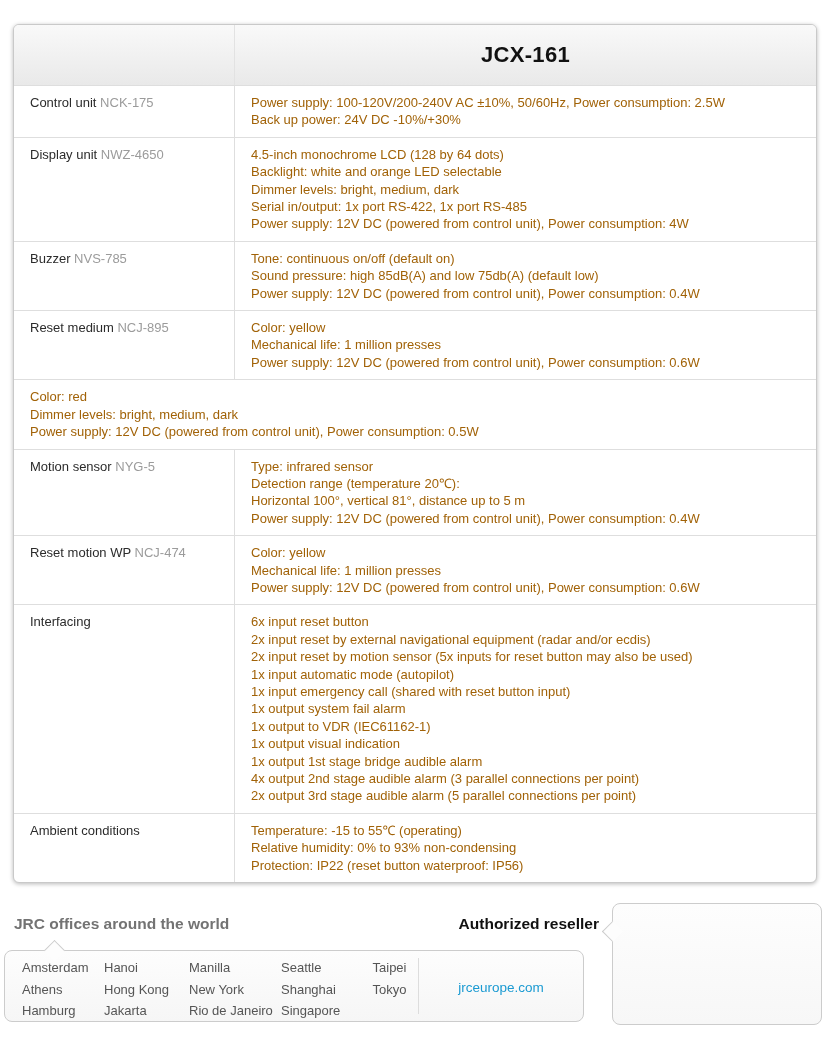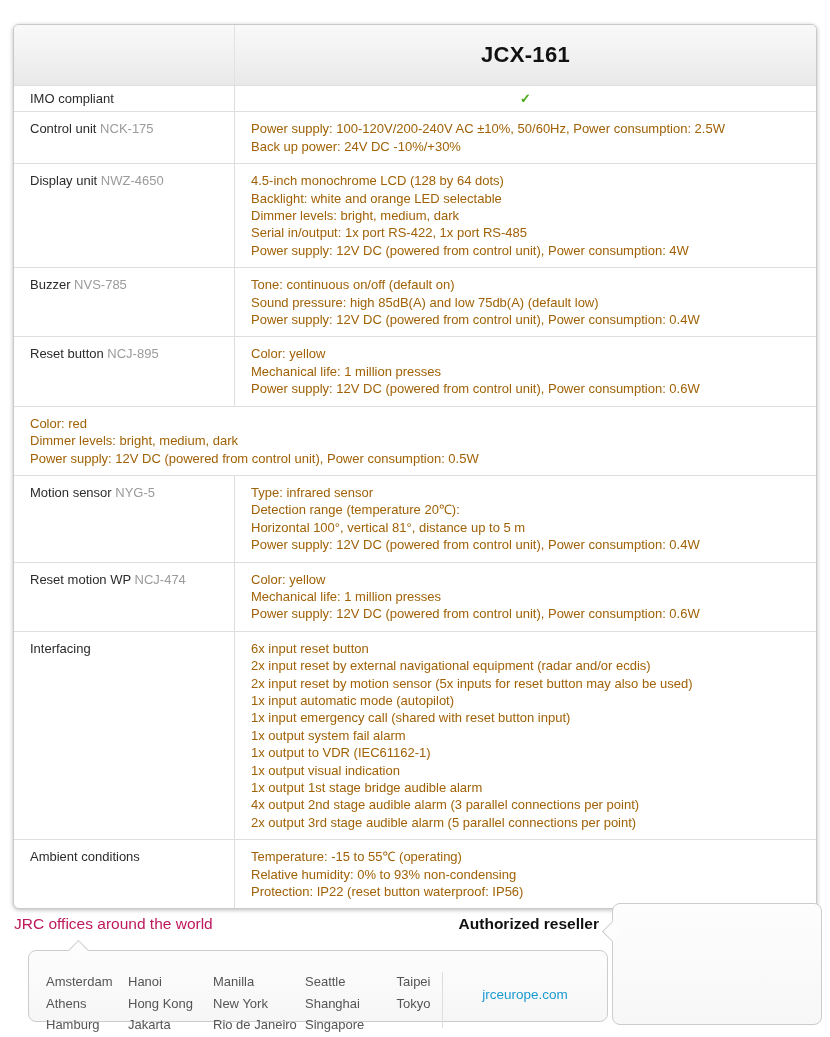--- a/index.html
+++ b/index.html
@@ -40,31 +40,31 @@
   }
   .trow.imo .cell-label { padding-top:4px; padding-bottom:4px; }
   .trow.imo .cell-value {
     padding-top:4px; padding-bottom:4px;
     text-align:center; color:#4aab19; font-weight:bold; font-size:13px;
   }
 
   
   .offices-title {
     position:absolute; left:14px; top:915px;
-    font-size:15.5px; font-weight:normal; color:#be185d;
+    font-size:15.5px; font-weight:bold; color:#737373;
   }
   .reseller-title {
     position:absolute; right:231px; top:915px;
     font-size:15.5px; font-weight:bold; color:#111;
   }
   .offices-box {
-    position:absolute; left:28px; top:950px; width:580px; height:72px;
+    position:absolute; left:4px; top:950px; width:580px; height:72px;
     border:1px solid #ccc; border-radius:8px;
     background:linear-gradient(#fdfdfd,#f6f6f6);
-    display:flex; padding:20px 0 0 17px;
+    display:flex; padding:6px 0 0 17px;
   }
   .notch-up {
     position:absolute; top:-8px; left:42px; width:15px; height:15px;
     background:#fdfdfd; border-left:1px solid #ccc; border-top:1px solid #ccc;
     transform:rotate(45deg);
   }
   .city-col {
     font-size:13px; line-height:21.5px; color:#555; white-space:pre-line;
   }
   .city-col.c1 { width:82px; }
@@ -96,26 +96,20 @@
 </head>
 <body>
 
 <div class="spec-table">
 
   <div class="trow thead">
     <div class="cell-label"></div>
     <div class="product-title">JCX-161</div>
   </div>
 
-  <div class="trow imo">
-    <div class="cell-label">
-      <span>IMO compliant</span>
-    </div>
-    <div class="cell-value">✓</div>
-  </div>
 
   <div class="trow">
     <div class="cell-label">
       <span>Control unit</span>
       <span class="model">NCK-175</span>
     </div>
     <div class="cell-value">Power supply: 100-120V/200-240V AC ±10%, 50/60Hz, Power consumption: 2.5W
 Back up power: 24V DC -10%/+30%</div>
   </div>
 
@@ -136,21 +130,21 @@
       <span>Buzzer</span>
       <span class="model">NVS-785</span>
     </div>
     <div class="cell-value">Tone: continuous on/off (default on)
 Sound pressure: high 85dB(A) and low 75db(A) (default low)
 Power supply: 12V DC (powered from control unit), Power consumption: 0.4W</div>
   </div>
 
   <div class="trow">
     <div class="cell-label">
-      <span>Reset button</span>
+      <span>Reset medium</span>
       <span class="model">NCJ-895</span>
     </div>
     <div class="cell-value">Color: yellow
 Mechanical life: 1 million presses
 Power supply: 12V DC (powered from control unit), Power consumption: 0.6W</div>
   </div>
 
   <div class="trow">
     <div class="cell-value">Color: red
 Dimmer levels: bright, medium, dark

